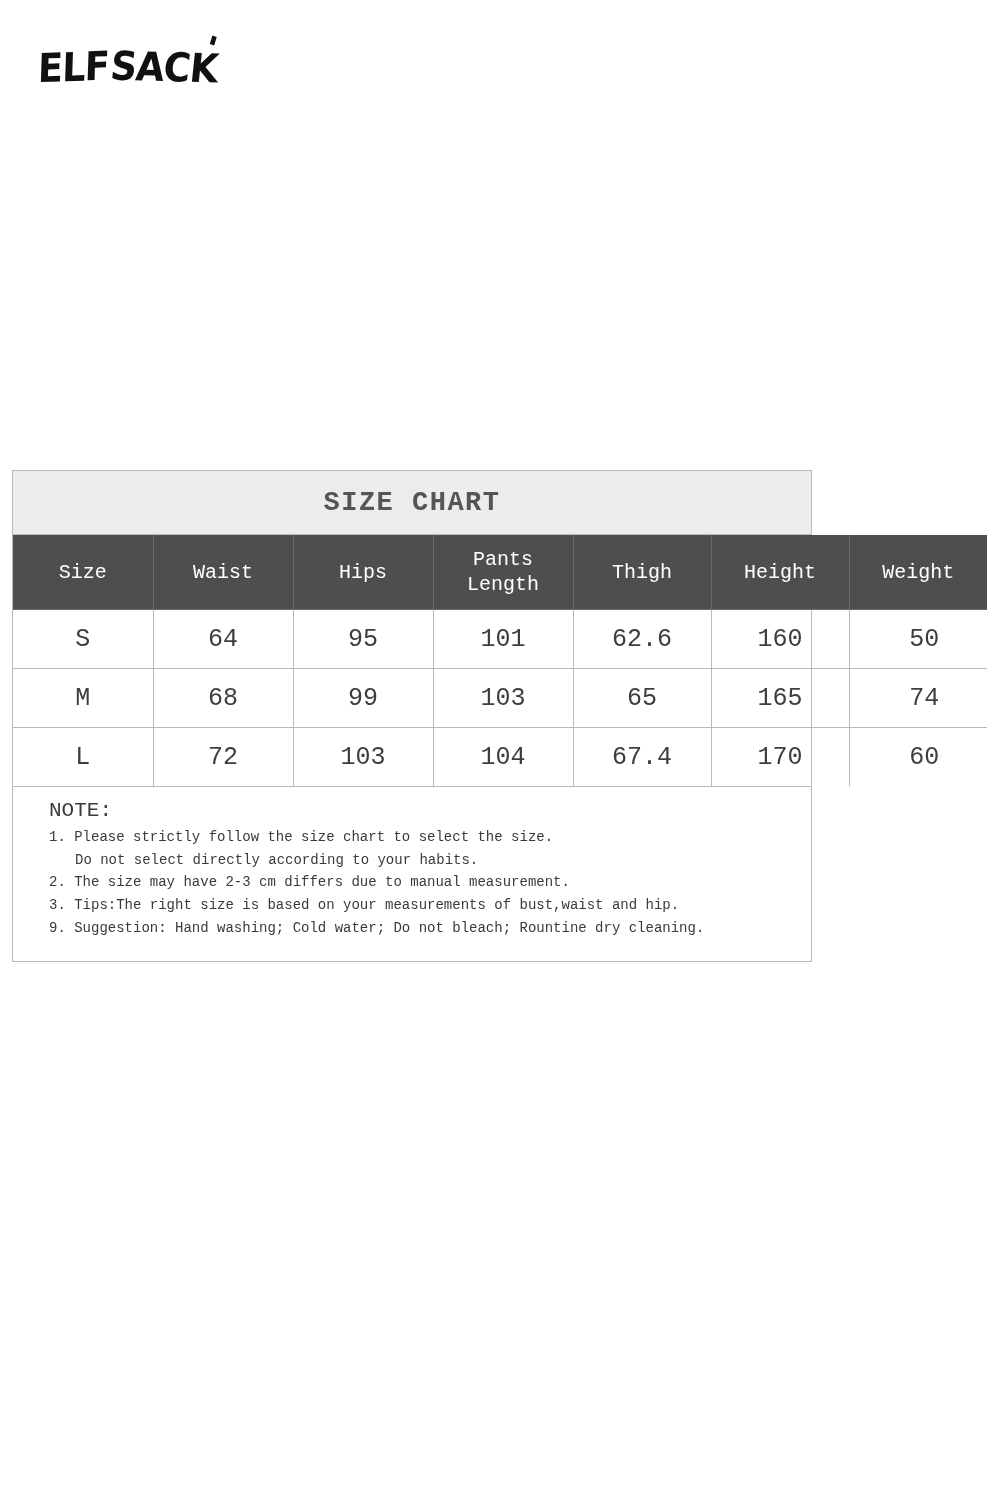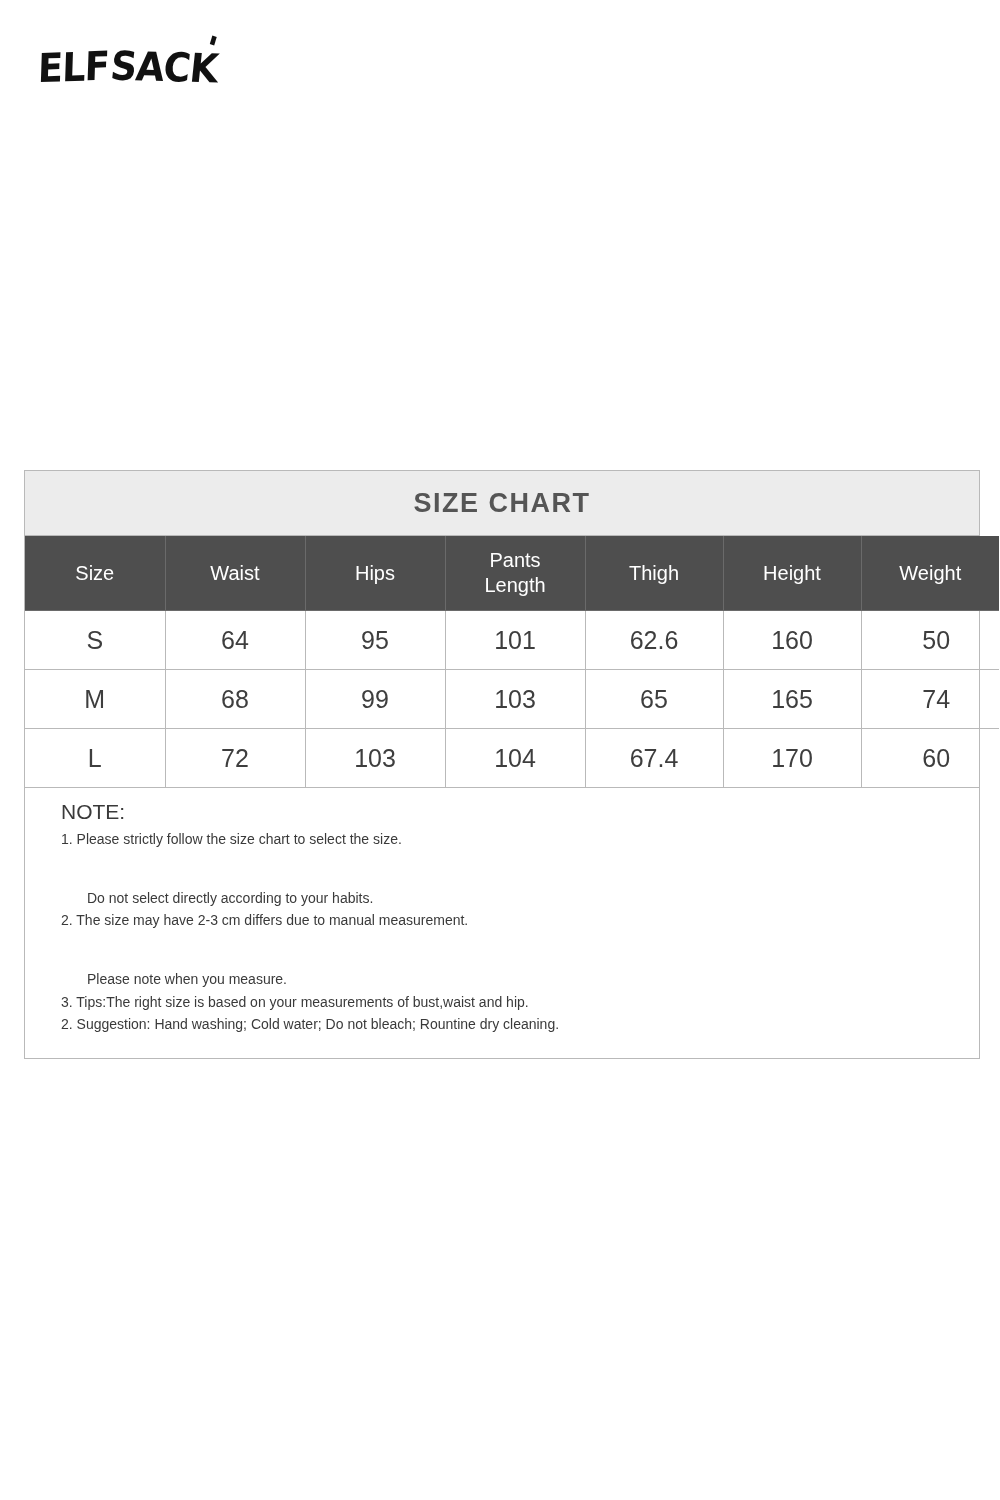--- a/index.html
+++ b/index.html
@@ -38,26 +38,27 @@
     top: -8px;
     width: 5px;
     height: 9px;
     background: #111;
     transform: rotate(18deg);
   }
 
   
   .chart-wrap {
     position: absolute;
-    left: 24px;
+    left: 12px;
     top: 470px;
-    width: 956px;
+    width: 800px;
     border: 1px solid #b9b9b9;
     box-sizing: border-box;
     background: #ffffff;
+    font-family: Liberation Mono, monospace;
   }
 
   .chart-title {
     background: #ececec;
     text-align: center;
     font-size: 27px;
     font-weight: bold;
     letter-spacing: 1.5px;
     color: #555555;
     padding: 17px 0 16px;
@@ -112,21 +113,21 @@
     font-size: 21px;
     color: #3a3a3a;
     margin-bottom: 4px;
   }
   .note-line {
     font-size: 14px;
     color: #3a3a3a;
     line-height: 1.62;
     white-space: pre;
   }
-  .note-line.indent { padding-left: 26px; margin-top: 36px; }
+  .note-line.indent { padding-left: 26px; }
 </style>
 </head>
 <body>
 
 <div class="logo">
   <span class="l1">ELF</span><span class="l2">SACK</span>
   <span class="dot"></span>
 </div>
 
 <div class="chart-wrap">
@@ -186,18 +187,17 @@
         <td>60</td>
       </tr>
     </tbody>
   </table>
 
   <div class="note-box">
     <div class="note-title">NOTE:</div>
     <div class="note-line">1. Please strictly follow the size chart to select the size.</div>
     <div class="note-line indent">Do not select directly according to your habits.</div>
     <div class="note-line">2. The size may have 2-3 cm differs due to manual measurement.</div>
-    <div class="note-line indent">Please note when you measure.</div>
     <div class="note-line">3. Tips:The right size is based on your measurements of bust,waist and hip.</div>
-    <div class="note-line">2. Suggestion: Hand washing; Cold water; Do not bleach; Rountine dry cleaning.</div>
+    <div class="note-line">9. Suggestion: Hand washing; Cold water; Do not bleach; Rountine dry cleaning.</div>
   </div>
 
 </div>
 
 </body></html>

